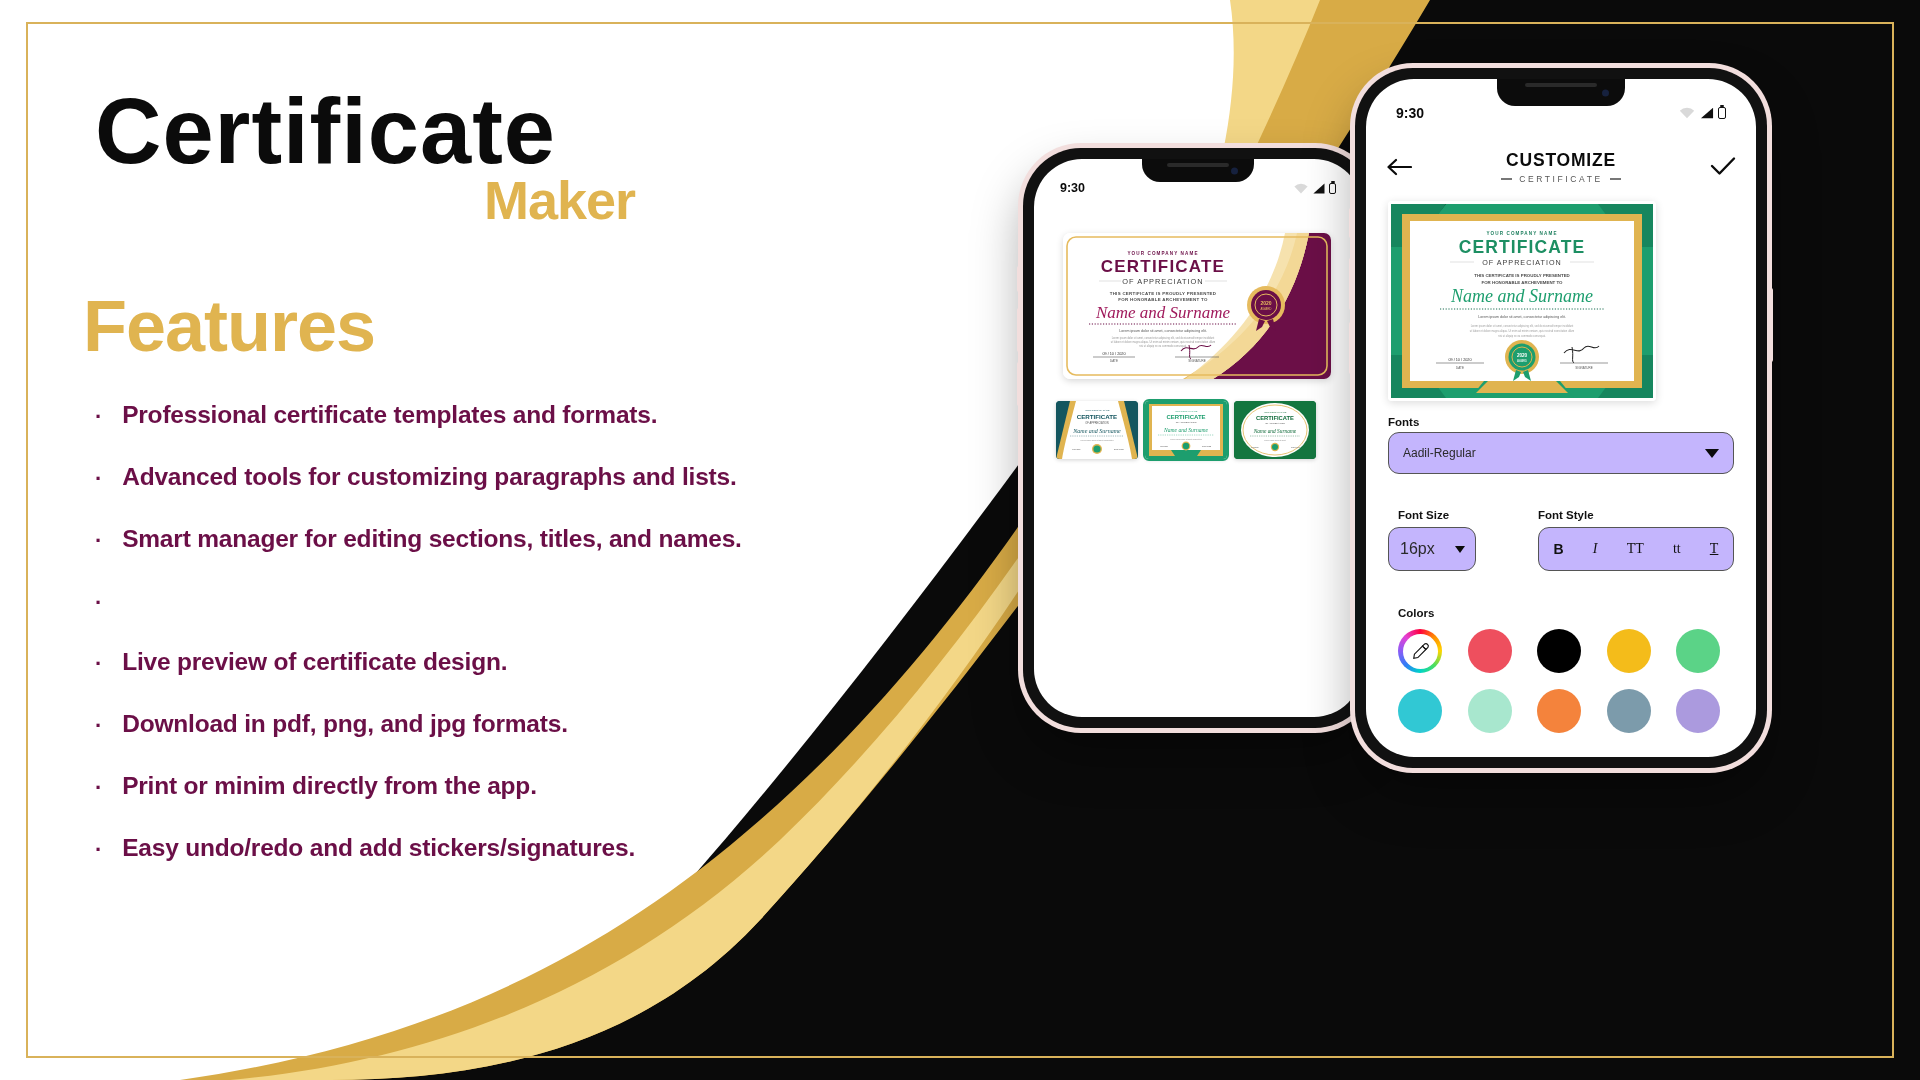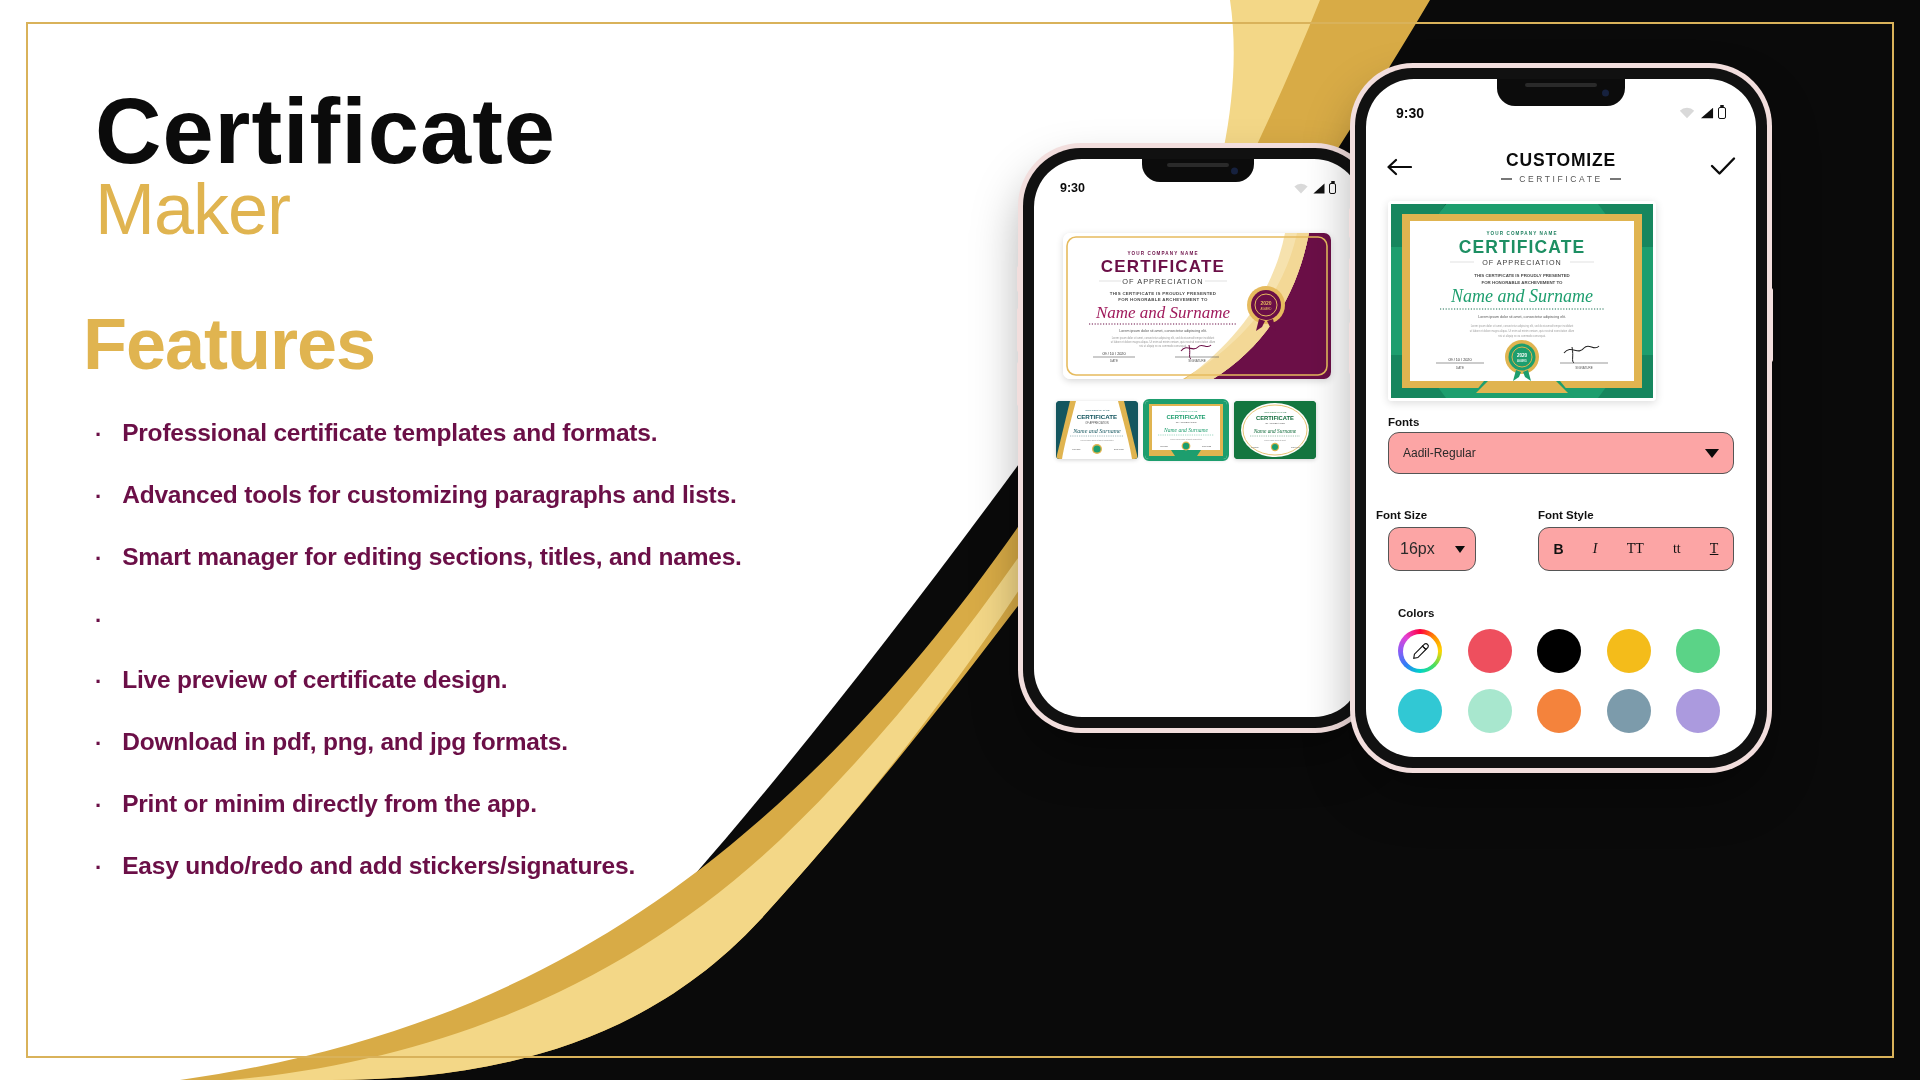--- a/index.html
+++ b/index.html
@@ -37,22 +37,22 @@
   .title-block { line-height:1; }
   .t-real {
     font-size:78px; font-weight:700; color:#e0b450;
     letter-spacing:-1px; margin-left:8px; display:block;
   }
   .t-cert {
     font-size:92px; font-weight:800; color:#0b0b0b;
     letter-spacing:1px; display:block; margin-top:-10px;
   }
   .t-maker {
-    font-size:72px; font-weight:400; color:#e0b450;
-    letter-spacing:-1px; display:block; 
+    font-size:54px; font-weight:700; color:#e0b450;
+    letter-spacing:-1px; display:block; text-align:right;
     width:540px; margin-top:-4px;
   }
 
   .features-head {
     font-size:72px; font-weight:700; color:#e0b450;
     margin-top:58px; margin-left:-12px; letter-spacing:-1px;
   }
 
   ul.feature-list { list-style:none; margin-top:34px; }
   ul.feature-list li {
@@ -161,21 +161,21 @@
     position:absolute; left:22px; top:122px; width:268px; height:200px;
     border-radius:4px; overflow:hidden;
     box-shadow:0 2px 9px rgba(0,0,0,0.14);
   }
 
   .ctl-label {
     position:absolute; font-size:11.5px; font-weight:700; color:#111;
   }
   .ctl-box {
     position:absolute; border:1.2px solid #555; border-radius:11px;
-    background:#fca5a5; display:flex; align-items:center;
+    background:#c4b5fd; display:flex; align-items:center;
   }
   .sel-val { font-size:12px; color:#2a2a2a; padding-left:14px; flex:1; }
   .caret {
     width:0;height:0;border-left:7px solid transparent;border-right:7px solid transparent;
     border-top:9px solid #0b0b0b; margin-right:14px;
   }
   .caret.sm { border-left-width:5.5px;border-right-width:5.5px;border-top-width:7px; margin-right:10px; }
 
   .style-row { display:flex; align-items:center; justify-content:space-around; width:100%; }
   .style-row span { font-size:14px; color:#111; }
@@ -479,21 +479,21 @@
           <text x="196" y="168" font-family="Liberation Sans, sans-serif" font-size="3" fill="#555" text-anchor="middle">SIGNATURE</text>
         </svg>
       </div>
 
       <div class="ctl-label" style="left:22px; top:337px;">Fonts</div>
       <div class="ctl-box" style="left:22px; top:353px; width:346px; height:42px;">
         <span class="sel-val">Aadil-Regular</span>
         <span class="caret"></span>
       </div>
 
-      <div class="ctl-label" style="left:10px; top:430px;text-align:right;">Font Size</div>
+      <div class="ctl-label" style="left:32px; top:430px;text-align:right;">Font Size</div>
       <div class="ctl-box" style="left:22px; top:448px; width:88px; height:44px;">
         <span class="sel-val" style="padding-left:11px; font-size:16px;">16px</span>
         <span class="caret sm"></span>
       </div>
 
       <div class="ctl-label" style="left:172px; top:430px;">Font Style</div>
       <div class="ctl-box" style="left:172px; top:448px; width:196px; height:44px;">
         <div class="style-row">
           <span class="sty-b">B</span>
           <span class="sty-i">I</span>

